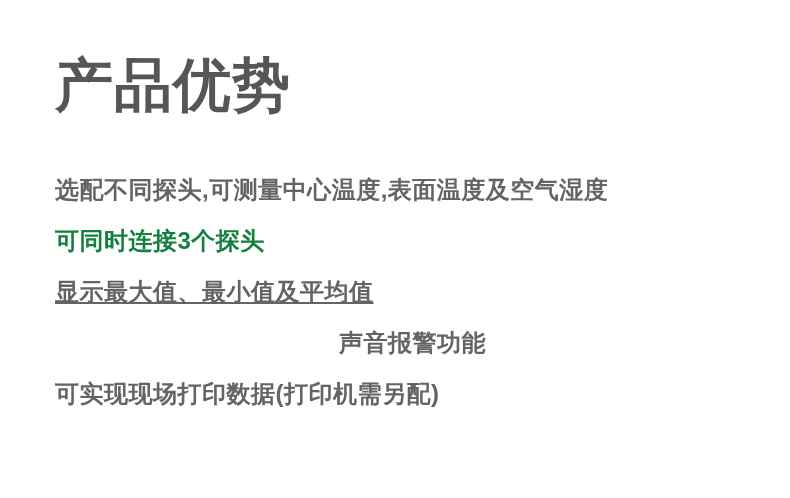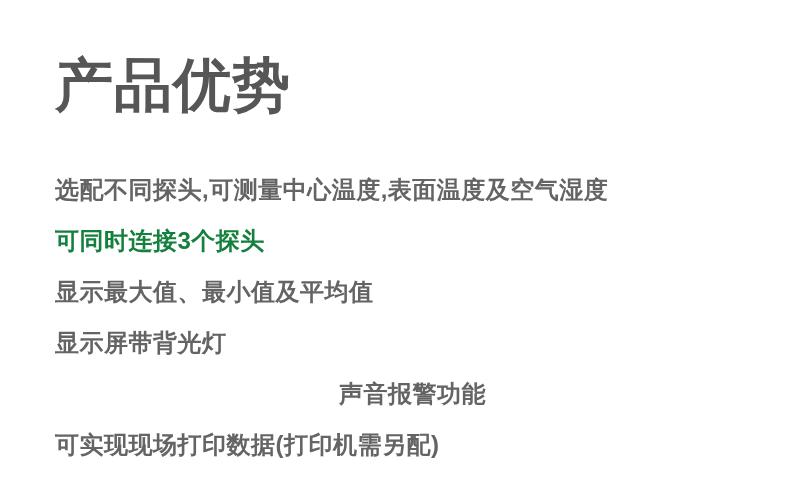--- a/index.html
+++ b/index.html
@@ -54,18 +54,17 @@
 </style>
 </head>
 <body style="background: rgb(255, 255, 255);">
 
 <div class="advantages-section">
   <h1 class="section-title" style="color: rgb(86, 86, 86);">产品优势</h1>
 
   <ul class="feature-list">
     <li class="feature-item" style="color: rgb(100, 100, 100);">选配不同探头,可测量中心温度,表面温度及空气湿度</li>
     <li class="feature-item" style="color: #15803d;">可同时连接3个探头</li>
-    <li class="feature-item" style="color: rgb(100, 100, 100);">显示最大值、最小值及平均值</li>
-    <li class="feature-item" style="color: rgb(100, 100, 100);">显示屏带背光灯</li>
+    <li class="feature-item" style="color: rgb(100, 100, 100); text-decoration: underline;">显示最大值、最小值及平均值</li>
     <li class="feature-item" style="color: rgb(100, 100, 100); text-align: center;">声音报警功能</li>
     <li class="feature-item" style="color: rgb(100, 100, 100);">可实现现场打印数据(打印机需另配)</li>
   </ul>
 </div>
 
 </body></html>

